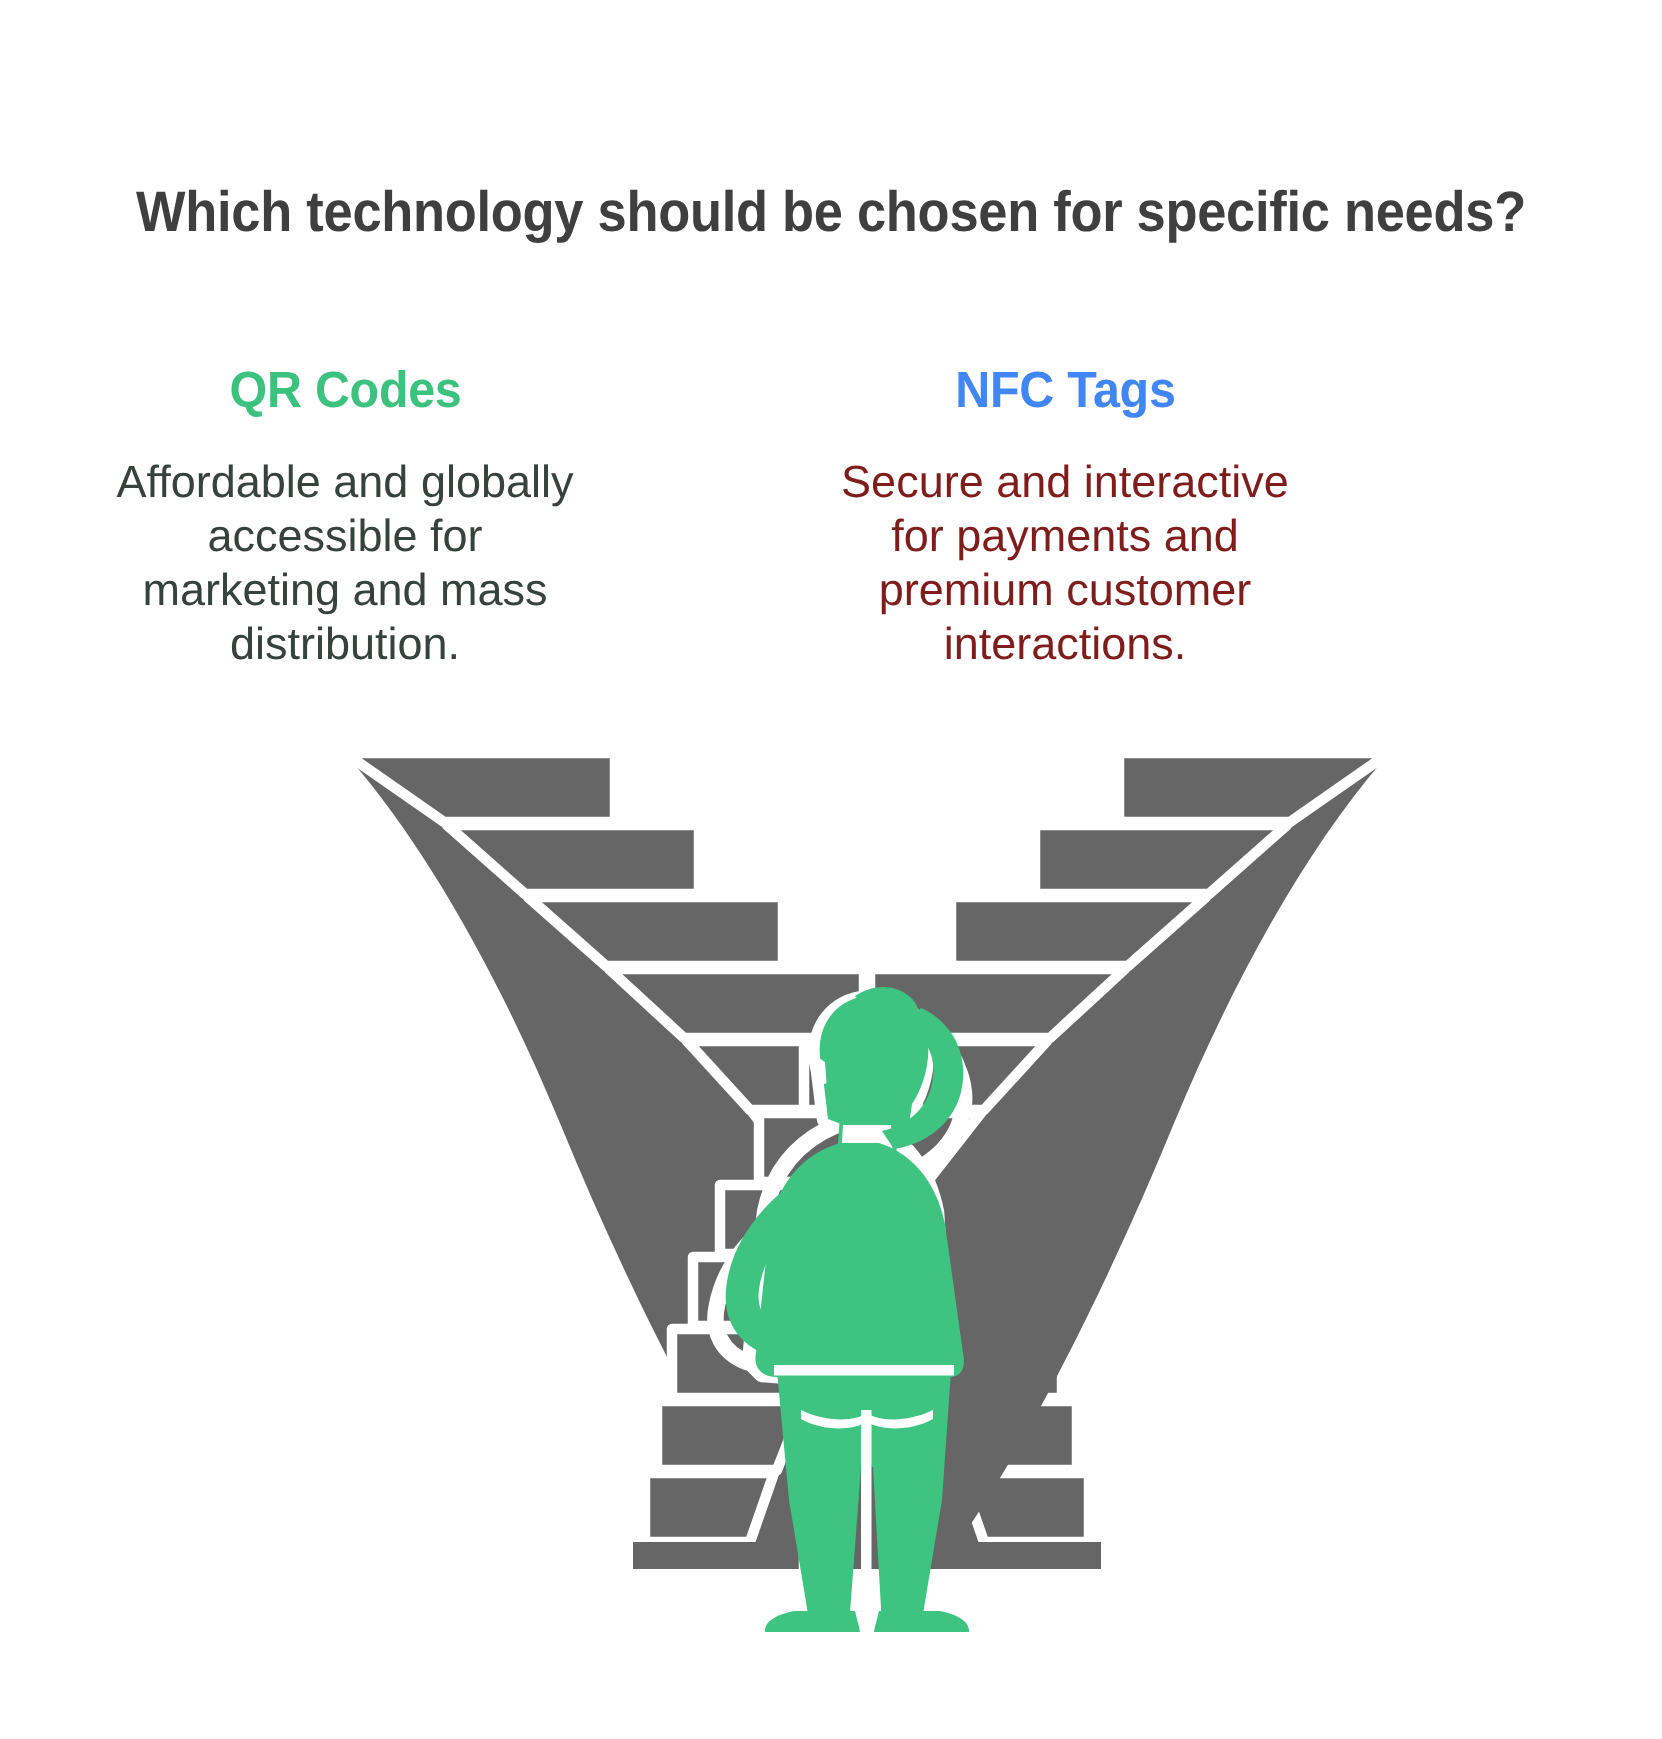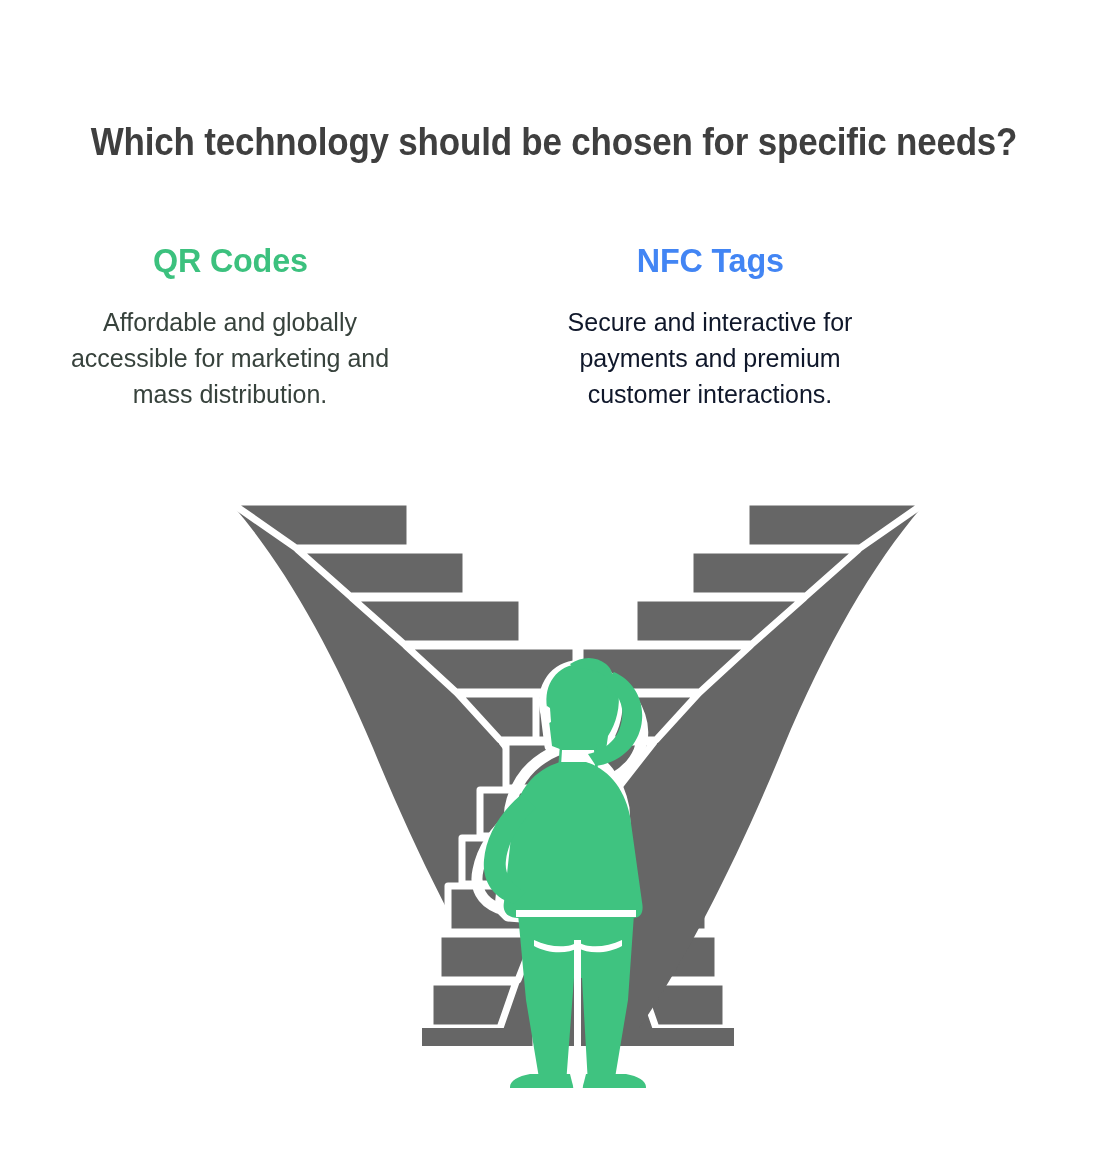--- a/index.html
+++ b/index.html
@@ -67,27 +67,27 @@
     letter-spacing: -0.2px;
     transform: scaleX(0.95);
     margin: 0 0 22px 0;
   }
   .col-heading.green { color: #3cc17e; }
   .col-heading.blue  { color: #4285f4; }
 
   .col-body {
     font-family: "Liberation Sans", sans-serif;
     font-weight: normal;
-    font-size: 25px;
+    font-size: 30px;
     line-height: 36px;
     margin: 0;
     width: 320px;
   }
   .col-body.tone-green { color: #37423c; }
-  .col-body.tone-blue  { color: #0f172a; }
+  .col-body.tone-blue  { color: #7f1d1d; }
 
   
   .illustration {
     position: absolute;
     left: 178px;
     top: 478px;
     width: 800px;
     height: 610px;
   }
   .illustration svg {

